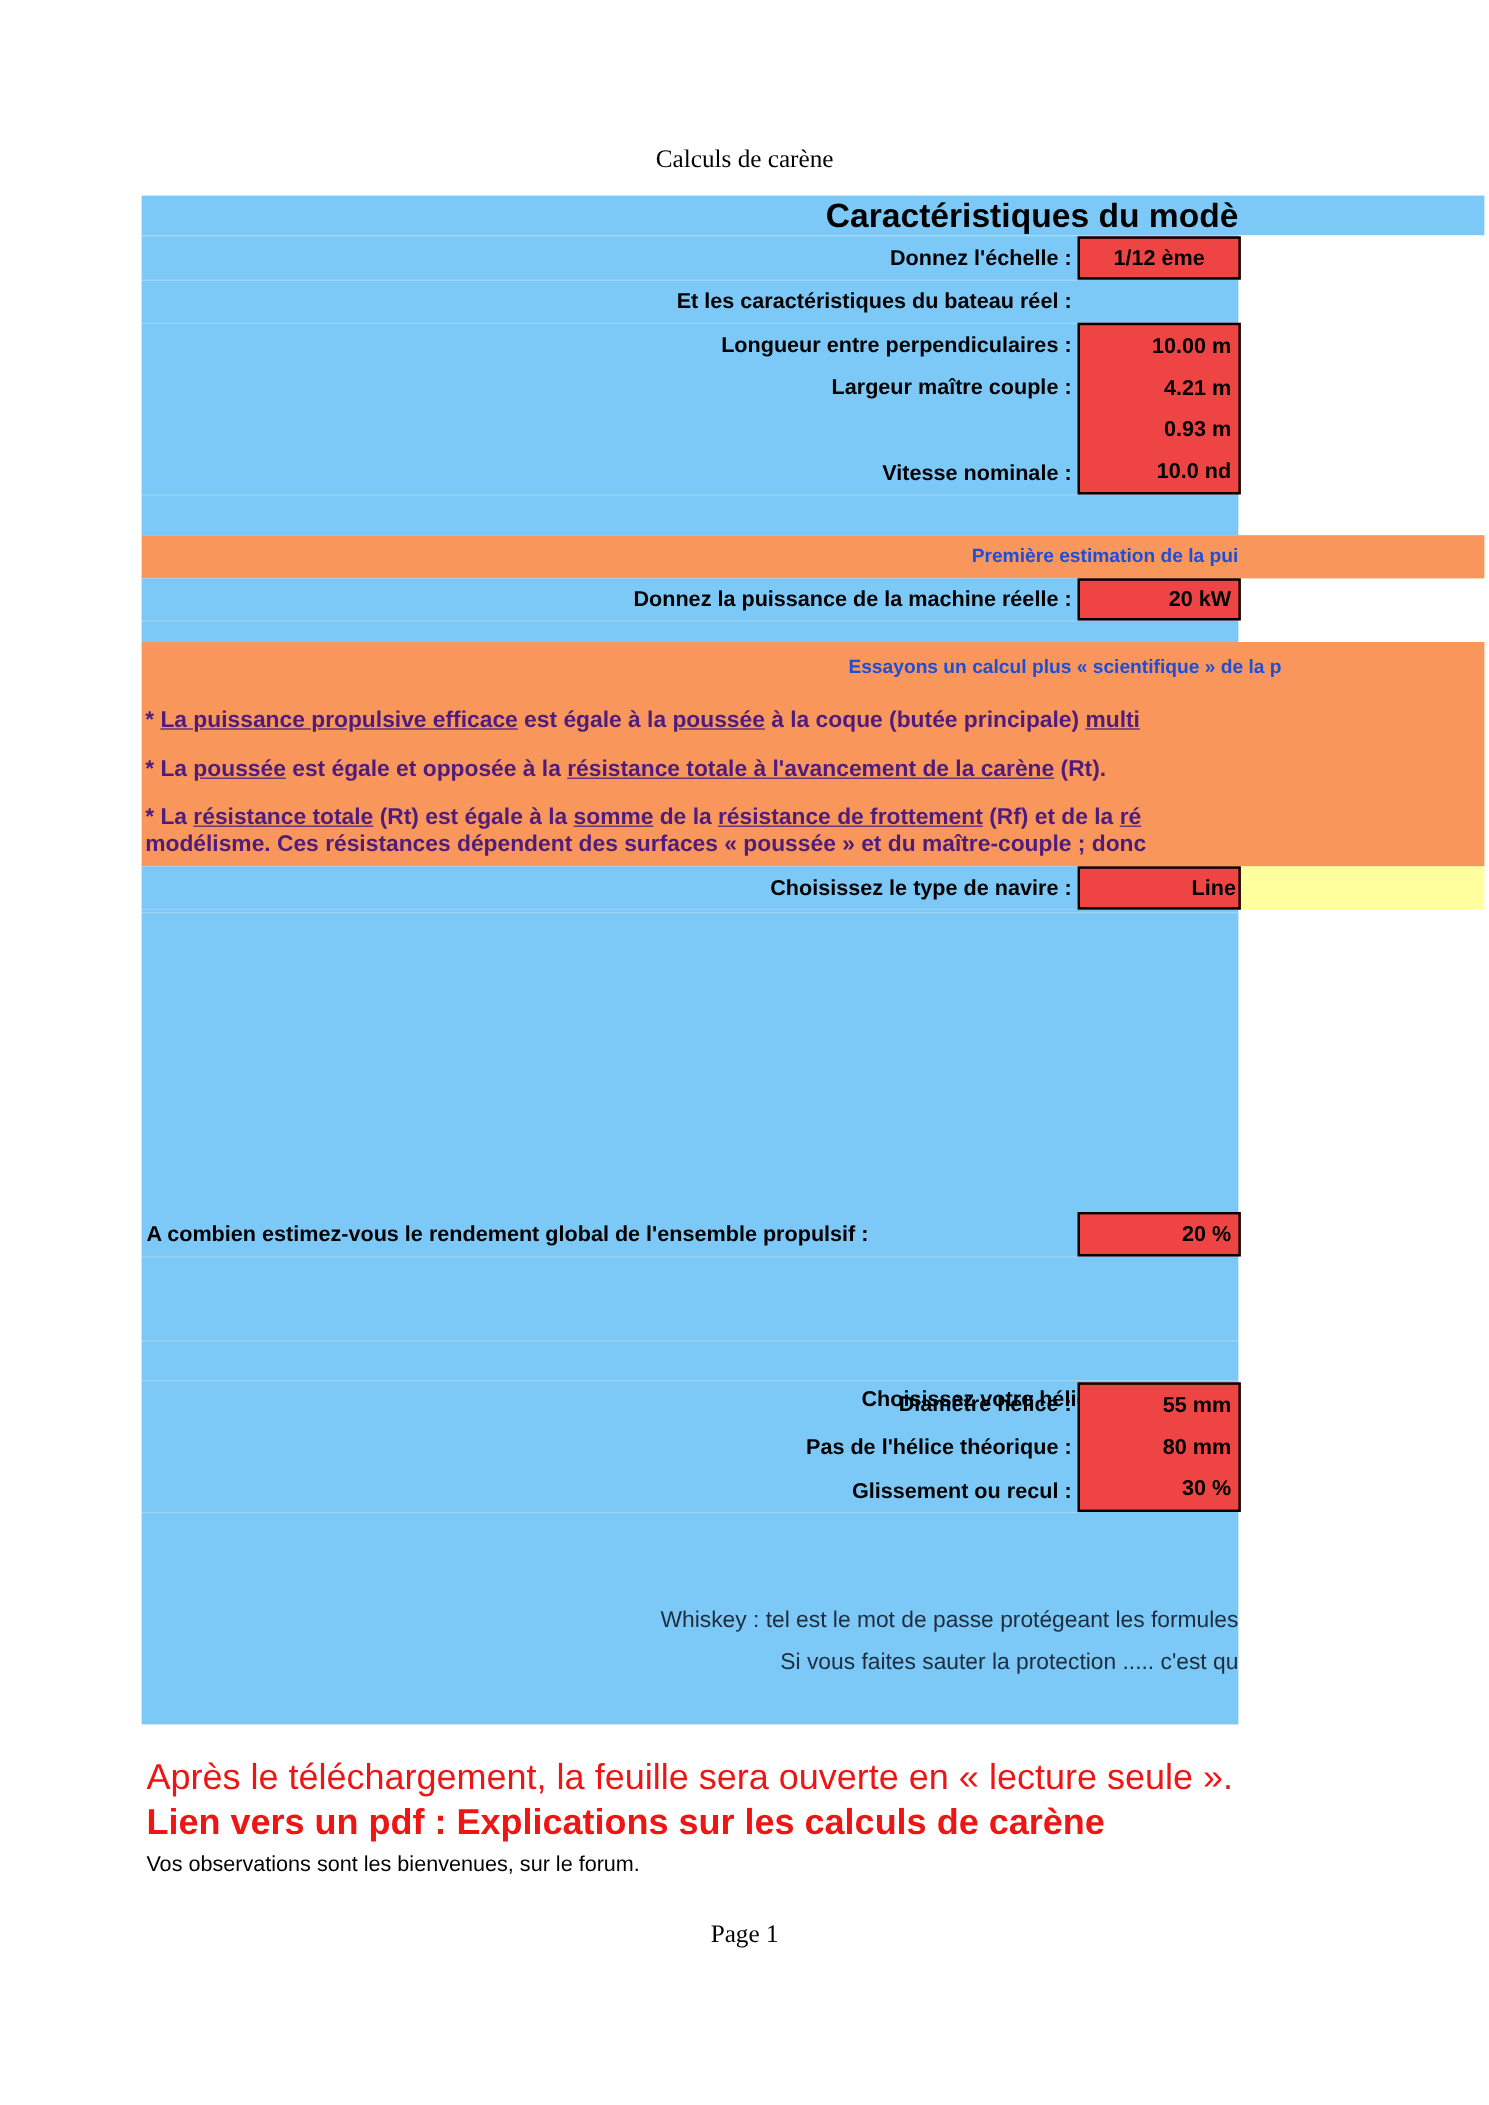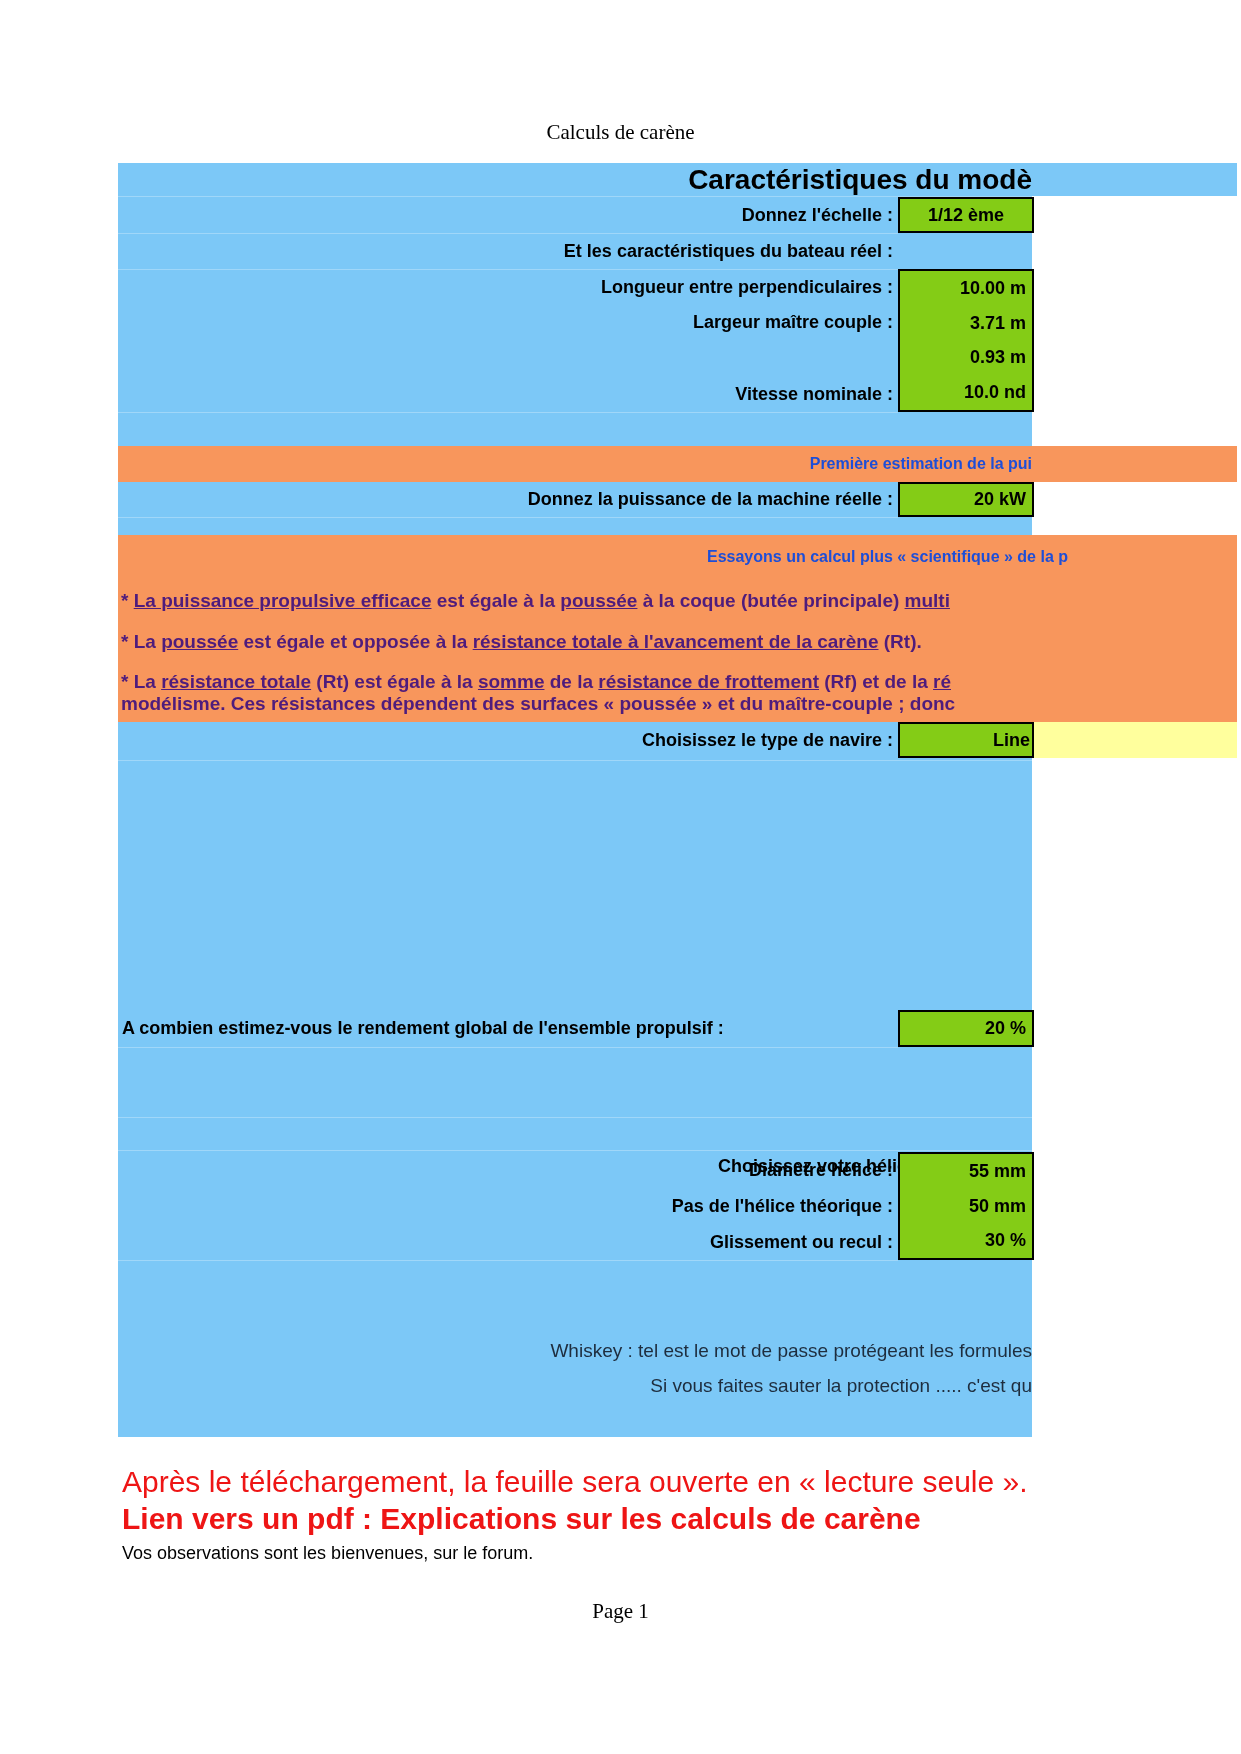--- a/index.html
+++ b/index.html
@@ -2,21 +2,21 @@
 <html><head>
 <meta charset="utf-8">
 <style>
   html,body{margin:0;padding:0;background:#ffffff;}
   .page{position:relative;width:1241px;height:1754px;background:#ffffff;overflow:hidden;
         font-family:"Liberation Sans","DejaVu Sans",sans-serif;color:#000;}
   .serif{font-family:"Liberation Serif","DejaVu Serif",serif;}
   .abs{position:absolute;}
   .band-blue{position:absolute;background:#7cc8f7;}
   .band-orange{position:absolute;background:#f8965c;}
-  .cell{position:absolute;left:898px;width:136px;background:#84cc16;border:2px solid #000;
+  .cell{position:absolute;left:898px;width:136px;background:#ef4444;border:2px solid #000;
         box-sizing:border-box;font-weight:bold;font-size:18px;}
   .strip-yellow{position:absolute;background:#ffff9d;}
   .lbl{position:absolute;left:118px;width:775px;text-align:right;font-weight:bold;
        font-size:18px;white-space:nowrap;}
   .lbl-left{position:absolute;left:122px;width:800px;text-align:left;font-weight:bold;
        font-size:18px;white-space:nowrap;}
   .clipR{position:absolute;overflow:hidden;}
   .clipR>span{position:absolute;right:0;top:0;white-space:nowrap;}
   .hdr-black>span{font-weight:bold;font-size:28px;color:#000;}
   .hdr-purple>span{font-weight:bold;font-size:16px;color:#1d4ed8;}
@@ -67,21 +67,21 @@
   <div class="cell" style="top:197px;height:36px;text-align:center;line-height:32px;">1/12 ème</div>
 
   <div class="lbl" style="top:233px;line-height:36px;">Et les caractéristiques du bateau réel :</div>
 
   <div class="lbl" style="top:269px;line-height:36px;">Longueur entre perpendiculaires :</div>
   <div class="lbl" style="top:305px;line-height:35px;">Largeur maître couple :</div>
   <div class="lbl" style="top:376px;line-height:36px;">Vitesse nominale :</div>
 
   <div class="cell cell-col" style="top:269px;height:143px;justify-content:center;">
     <div class="valrow">10.00 m</div>
-    <div class="valrow">3.71 m</div>
+    <div class="valrow">4.21 m</div>
     <div class="valrow">0.93 m</div>
     <div class="valrow">10.0 nd</div>
   </div>
 
   <div class="clipR hdr-purple" style="left:118px;top:446px;width:914px;height:36px;">
     <span style="line-height:36px;">Première estimation de la pui</span>
   </div>
   <div class="lbl" style="top:482px;line-height:35px;">Donnez la puissance de la machine réelle :</div>
   <div class="cell valrow" style="top:482px;height:35px;">20 kW</div>
 
@@ -100,21 +100,21 @@
 
   <div class="lbl-left" style="top:1010px;line-height:37px;">A combien estimez-vous le rendement global de l'ensemble propulsif :</div>
   <div class="cell valrow" style="top:1010px;height:37px;">20 %</div>
 
   <div class="lbl" style="top:1148px;line-height:36px;padding-left:35px;">Choisissez votre hélice :</div>
   <div class="lbl" style="top:1152px;line-height:36px;">Diamètre hélice :</div>
   <div class="lbl" style="top:1188px;line-height:36px;">Pas de l'hélice théorique :</div>
   <div class="lbl" style="top:1224px;line-height:36px;">Glissement ou recul :</div>
   <div class="cell cell-col" style="top:1152px;height:108px;">
     <div class="valrow">55 mm</div>
-    <div class="valrow">50 mm</div>
+    <div class="valrow">80 mm</div>
     <div class="valrow">30 %</div>
   </div>
 
   <div class="clipR note" style="left:118px;top:1339px;width:914px;height:24px;">
     <span style="line-height:24px;">Whiskey : tel est le mot de passe protégeant les formules</span>
   </div>
   <div class="clipR note" style="left:118px;top:1374px;width:914px;height:24px;">
     <span style="line-height:24px;">Si vous faites sauter la protection ..... c'est qu</span>
   </div>
 

